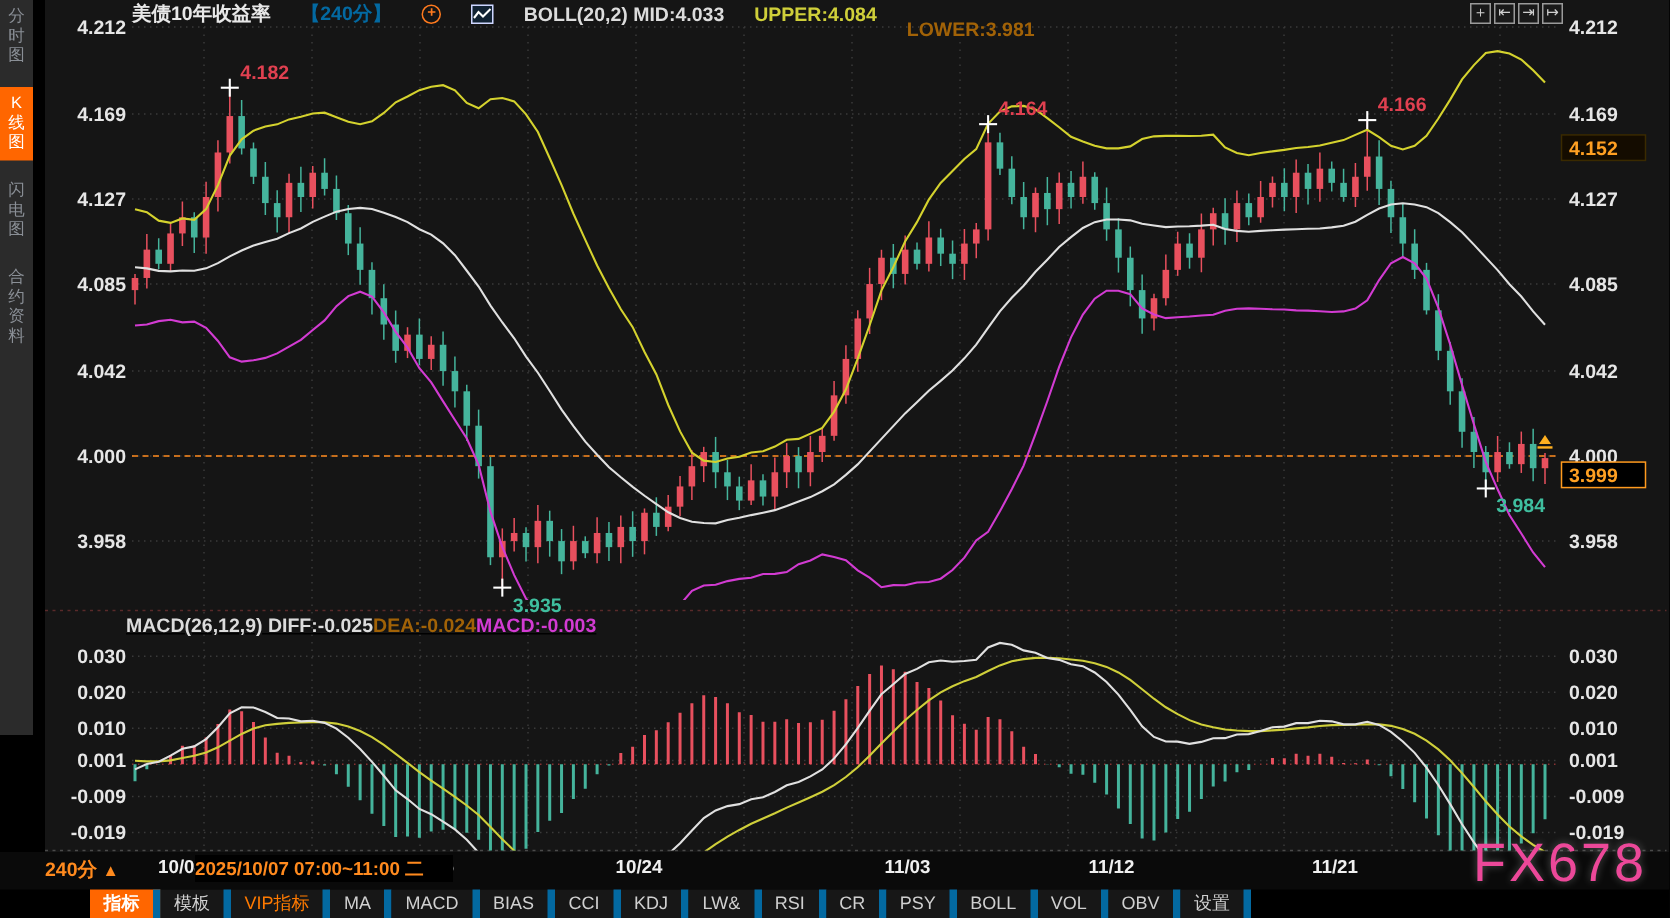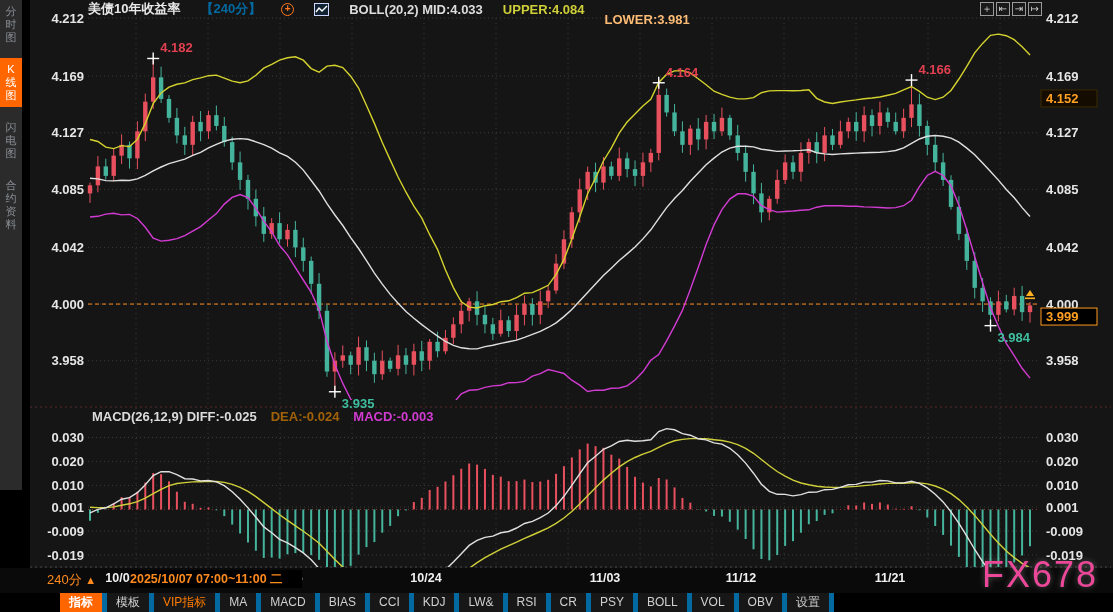--- a/index.html
+++ b/index.html
@@ -15,32 +15,32 @@
   
   #hdr { position:absolute; left:88px; top:1px; height:16px; z-index:5; font-size:13px; font-weight:700;
          display:flex; align-items:center; gap:20px; white-space:nowrap; }
   .t-title { color:#e8e8e8; }
   .t-period { color:#0369a1; }
   .circle-plus { width:13px; height:13px; border:1.5px solid #ff7a1e; border-radius:50%; color:#ff7a1e;
                  font-size:10px; line-height:10px; text-align:center; font-weight:700; }
   .mini-chart { width:15px; height:13px; background:#123; border:1px solid #cfd6ff; display:flex; align-items:center; }
   .t-boll { color:#dcdcdc; }
   .t-upper { color:#cfcf3a;text-align:right; }
-  .t-lower { color:#fdba74;margin-top:20px; }
+  .t-lower { color:#a16207;margin-top:20px; }
   
   #tr-icons { position:absolute; left:980px; top:2px; display:flex; gap:2px; z-index:6; }
   .tr-ic { width:14px; height:14px; border:1px solid #9a9a9a; background:#191919; color:#cfcfcf;
            font-size:10px; line-height:12px; text-align:center; cursor:pointer; }
   
-  #macd-hdr { position:absolute; left:92px; top:409px; font-size:13px; font-weight:700; z-index:5;
-              display:flex; gap:14px; white-space:nowrap; }
+  #macd-hdr { position:absolute; left:84px; top:409px; font-size:13px; font-weight:700; z-index:5;
+              display:flex; white-space:nowrap;text-decoration:underline; }
   .m-diff { color:#dcdcdc; } .m-dea { color:#a16207; } .m-macd { color:#d23bd2; }
   
   #axis-row { position:absolute; left:0; top:568px; width:1113px; height:25px; background:#0a0a0a; z-index:2; }
-  #period-badge { position:absolute; left:30px; top:571px; color:#ff8a1e; font-size:13px; font-weight:400; z-index:3;margin-left:17px; }
+  #period-badge { position:absolute; left:30px; top:571px; color:#ff8a1e; font-size:13px; font-weight:700; z-index:3; }
   #period-badge .tri { font-size:11px; }
   .x-label { position:absolute; top:571px; transform:translateX(-50%); color:#f0f0f0;
              font-size:12.5px; font-weight:700; z-index:3; }
   #tooltip { position:absolute; left:130px; top:570px; width:172px; height:18px; line-height:18px;
              background:#000; color:#ff8a1e; font-size:12.5px; font-weight:700; white-space:nowrap;
              overflow:hidden; z-index:4; }
   
   #toolbar { position:absolute; left:60px; top:593px; height:19px; display:flex; z-index:5; }
   .tb-item { height:19px; line-height:19px; padding:0 9px; font-size:12px; color:#d0d0d0;
              background:#171717; border-right:5px solid #0369a1; cursor:pointer; white-space:nowrap; }

